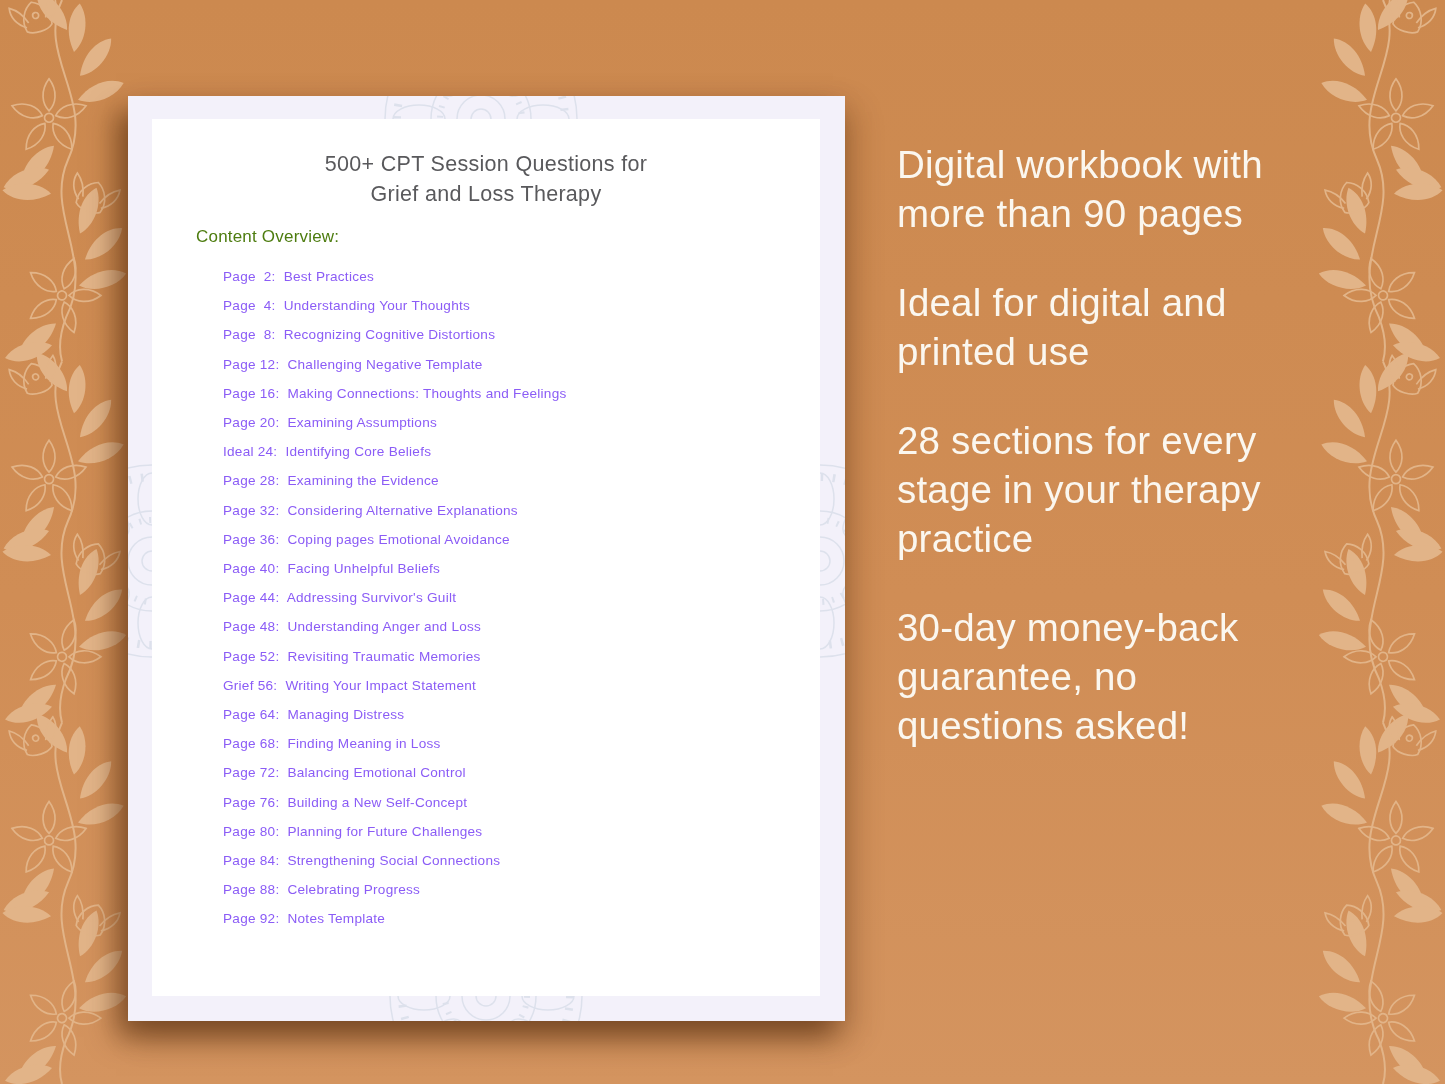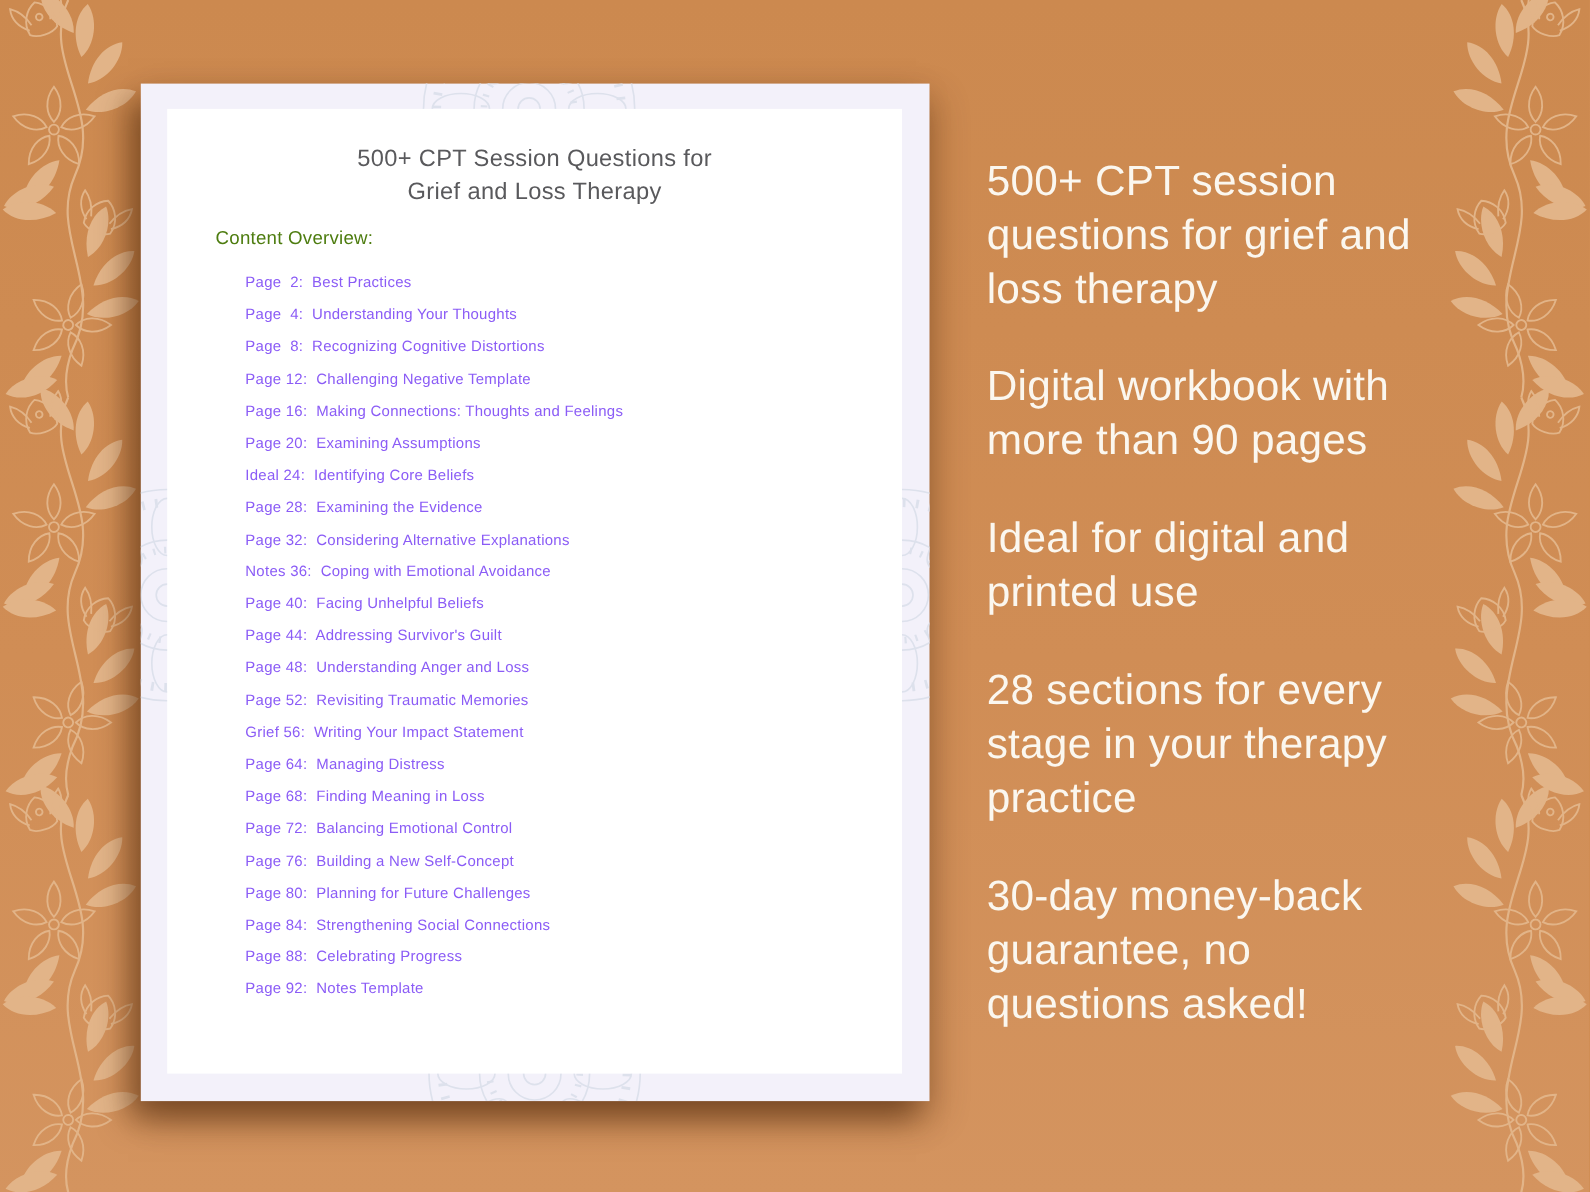--- a/index.html
+++ b/index.html
@@ -7,21 +7,21 @@
     position:relative;width:1445px;height:1084px;overflow:hidden;
     background:linear-gradient(180deg,#cc894f 0%,#d08d55 55%,#d4945f 100%);
     font-family:"Liberation Sans",sans-serif;
   }
   
   .vine{position:absolute;top:0;height:1084px;width:150px;pointer-events:none;}
   .vine.left{left:-8px;}
   .vine.right{right:-8px;transform:scaleX(-1);}
   
   .page-card{
-    position:absolute;left:128px;top:76px;width:717px;height:925px;
+    position:absolute;left:128px;top:96px;width:717px;height:925px;
     background:#f3f1fa;overflow:hidden;
     box-shadow:-12px 16px 26px rgba(76,38,9,.55), 6px 14px 30px rgba(76,38,9,.30);
   }
   .mandala{position:absolute;pointer-events:none;}
   .mandala.top{left:253px;top:-77px;}
   .mandala.bottom{left:258px;top:800px;}
   .mandala.mid-left{left:-76px;top:365px;}
   .mandala.mid-right{left:592px;top:365px;}
   .page-inner{position:absolute;left:24px;top:23px;right:25px;bottom:25px;background:#ffffff;}
   .doc-title{
@@ -149,21 +149,21 @@
           <div class="toc-row">Page 16:  Making Connections: Thoughts and Feelings</div>
 
           <div class="toc-row">Page 20:  Examining Assumptions</div>
 
           <div class="toc-row">Ideal 24:  Identifying Core Beliefs</div>
 
           <div class="toc-row">Page 28:  Examining the Evidence</div>
 
           <div class="toc-row">Page 32:  Considering Alternative Explanations</div>
 
-          <div class="toc-row">Notes 36:  Coping with Emotional Avoidance</div>
+          <div class="toc-row">Page 36:  Coping pages Emotional Avoidance</div>
 
           <div class="toc-row">Page 40:  Facing Unhelpful Beliefs</div>
 
           <div class="toc-row">Page 44:  Addressing Survivor's Guilt</div>
 
           <div class="toc-row">Page 48:  Understanding Anger and Loss</div>
 
           <div class="toc-row">Page 52:  Revisiting Traumatic Memories</div>
 
           <div class="toc-row">Grief 56:  Writing Your Impact Statement</div>
@@ -183,23 +183,20 @@
 
           <div class="toc-row">Page 88:  Celebrating Progress</div>
 
           <div class="toc-row">Page 92:  Notes Template</div>
         </div>
     </div>
   </div>
 
   <div class="marketing">
 
-      <p class="bullet">500+ CPT session
-questions for grief and
-loss therapy</p>
 
       <p class="bullet">Digital workbook with
 more than 90 pages</p>
 
       <p class="bullet">Ideal for digital and
 printed use</p>
 
       <p class="bullet">28 sections for every
 stage in your therapy
 practice</p>

